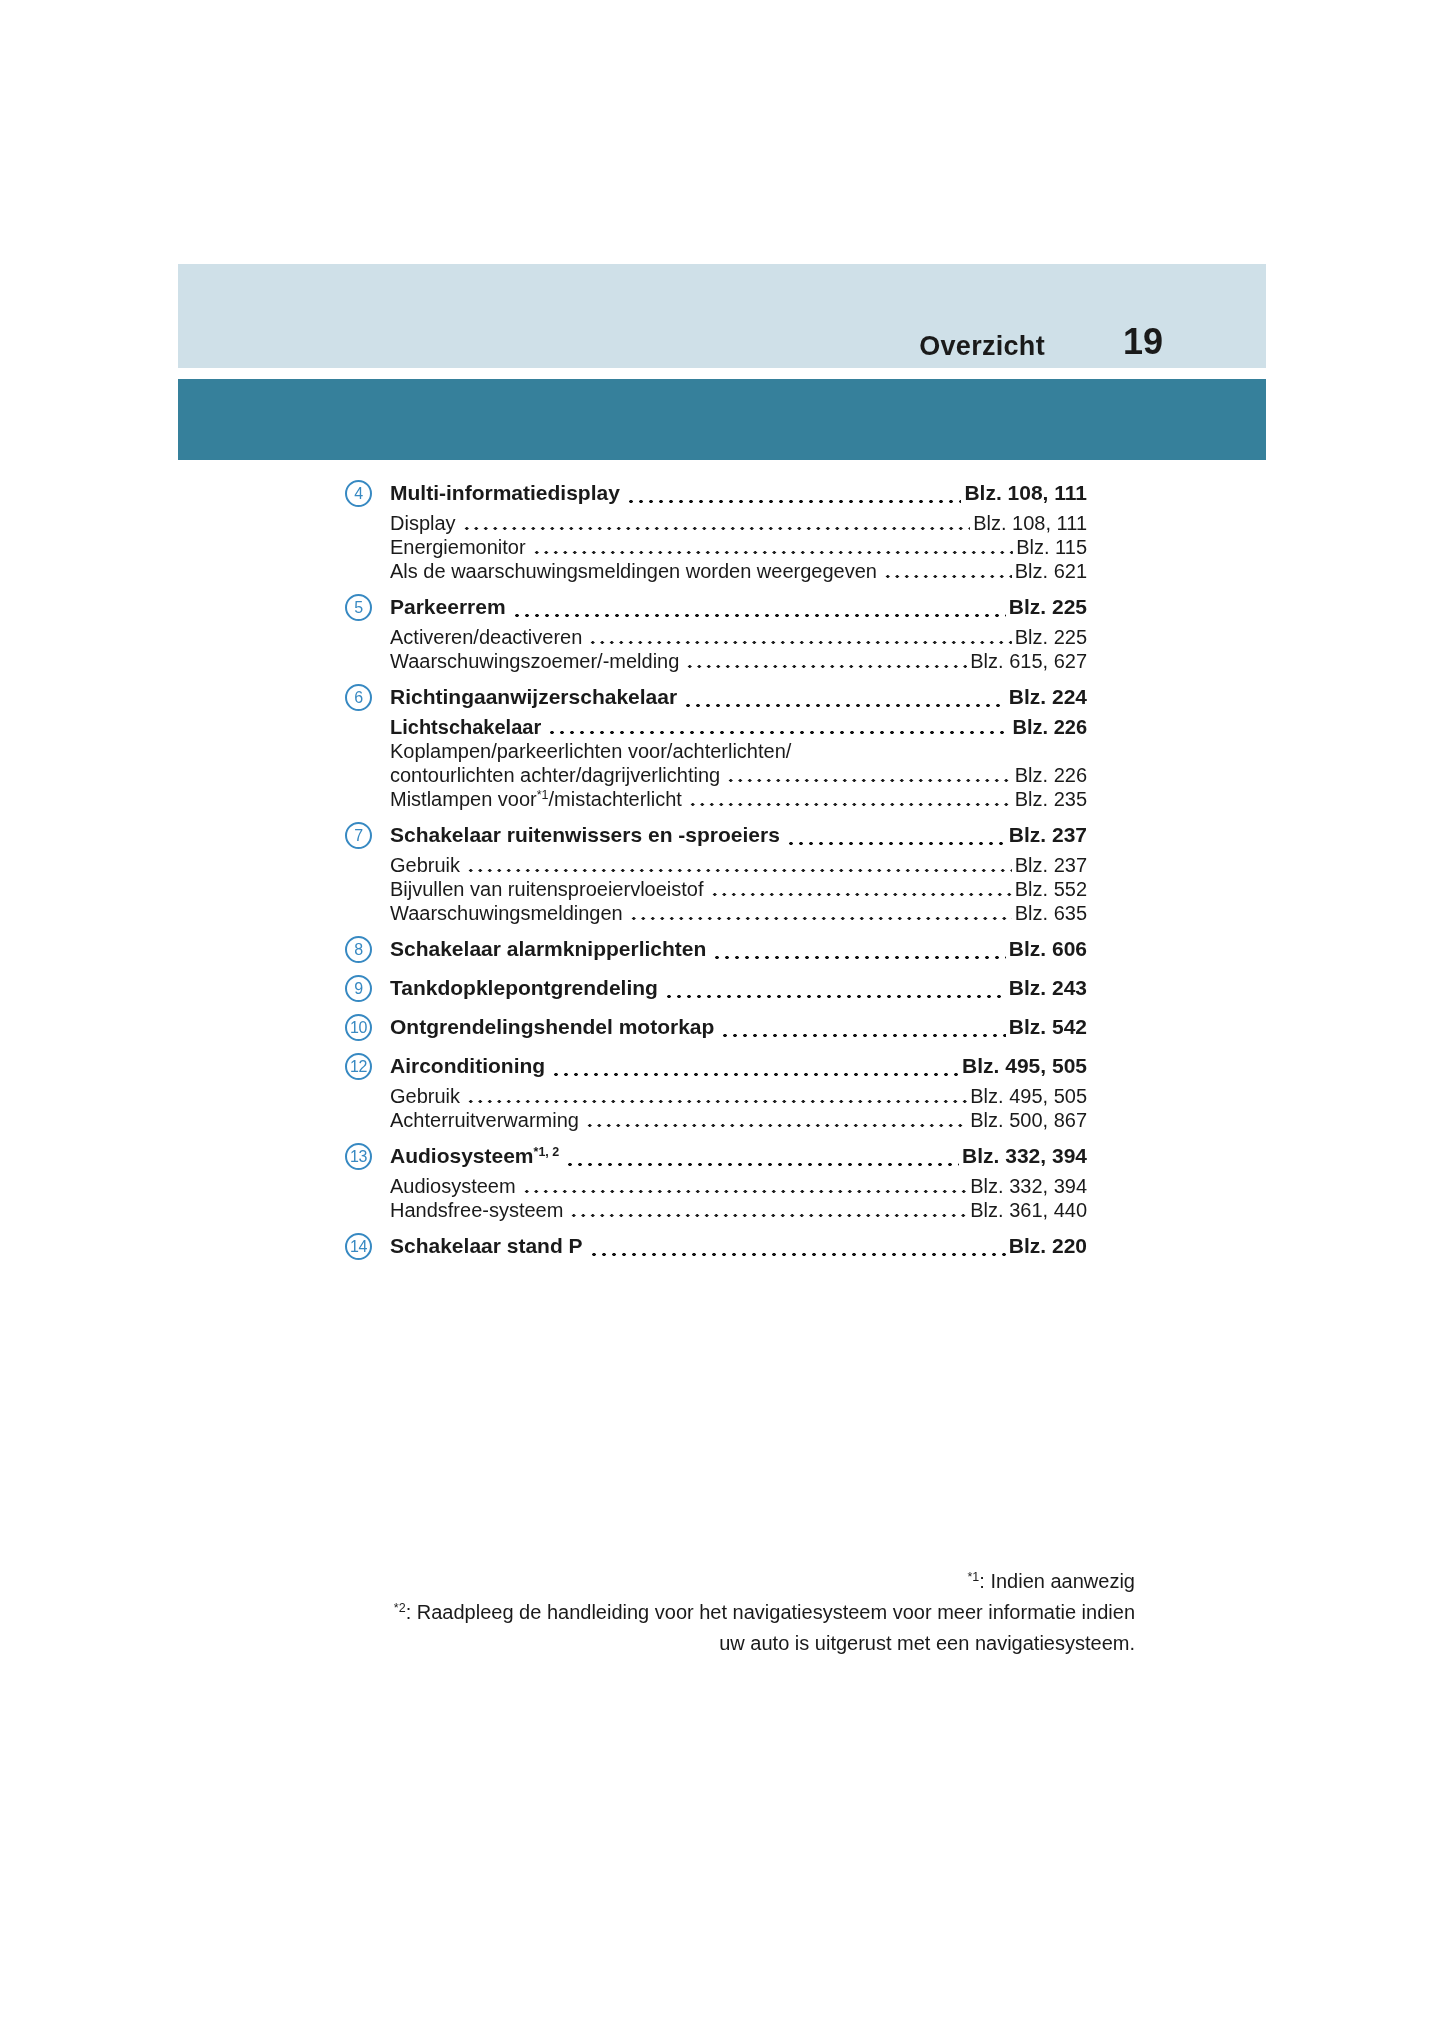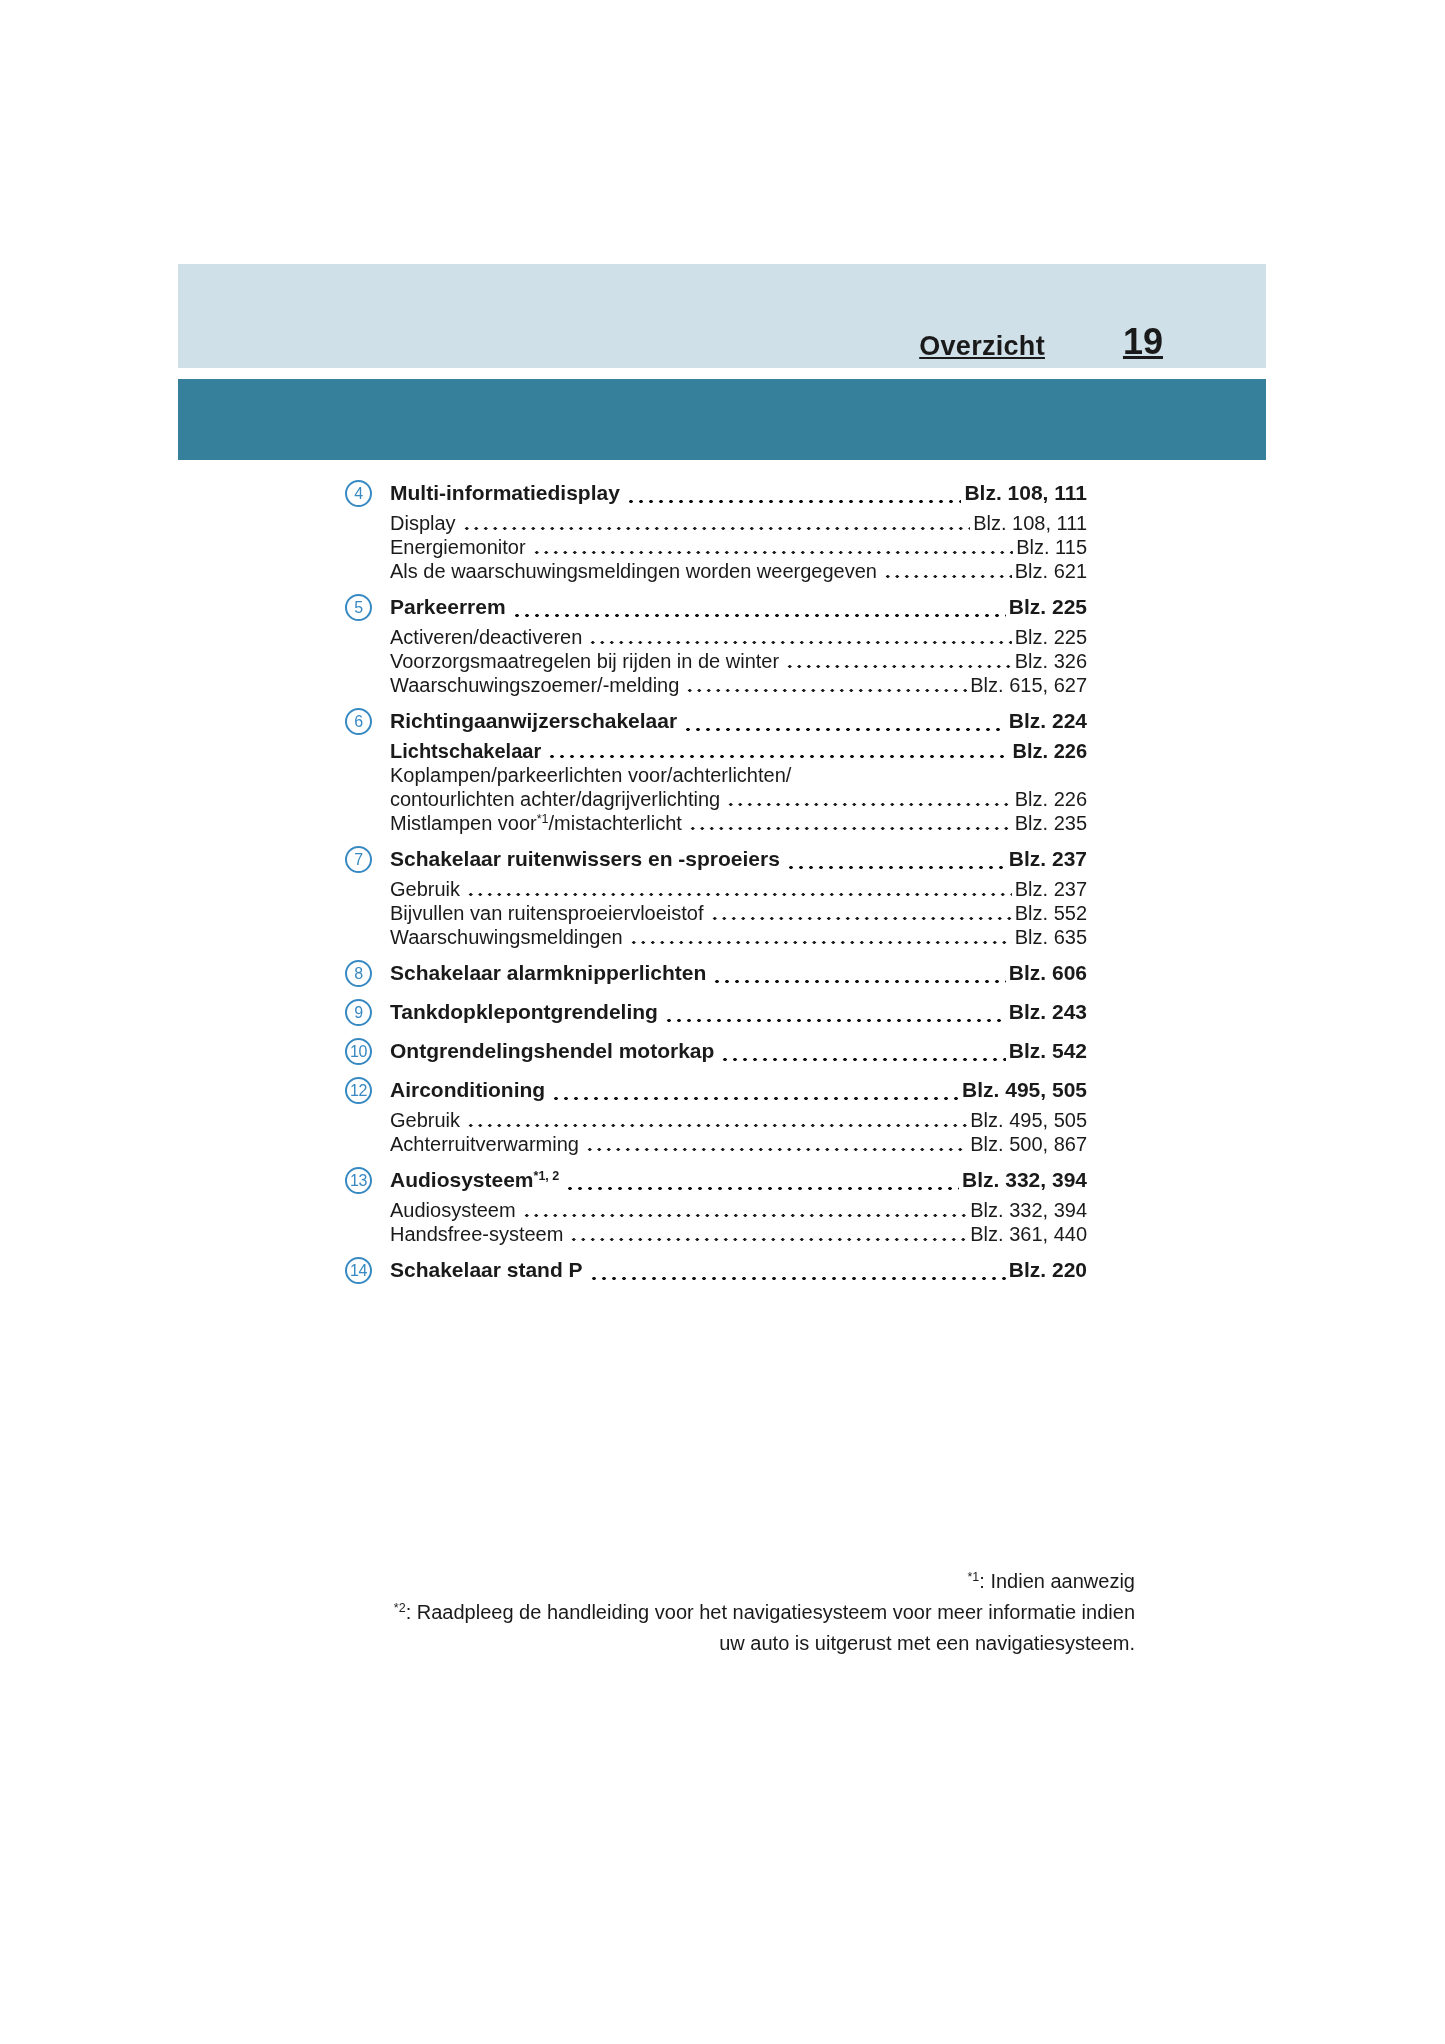--- a/index.html
+++ b/index.html
@@ -7,21 +7,21 @@
     width:1445px;height:2044px;position:relative;background:#ffffff;
     font-family:"Liberation Sans", sans-serif;
     color:var(--text,#1a1a1a);
     -webkit-font-smoothing:antialiased;
   }
   
   .band-light{
     position:absolute;left:178px;top:264px;width:1088px;height:104px;
     background:var(--header-band,#cfe0e8);
     display:flex;align-items:flex-end;justify-content:flex-end;
-    box-sizing:border-box;padding:0 103px 8px 0;gap:78px;text-decoration:underline;
+    box-sizing:border-box;padding:0 103px 8px 0;gap:78px;
   }
   .section-title{font-weight:700;font-size:27px;line-height:1;letter-spacing:.3px;}
   .page-number{font-weight:700;font-size:36px;line-height:1;}
   .band-teal{
     position:absolute;left:178px;top:379px;width:1088px;height:81px;
     background:var(--accent-band,#36809b);
   }
   
   .toc{position:absolute;left:390px;top:478px;width:697px;}
   .row{display:flex;}
@@ -93,25 +93,20 @@
     <span class="lbl">Parkeerrem</span>
     <span class="dots"></span>
     <span class="page">Blz. 225</span>
   </div>
   <div class="row sub">
     <span class="lbl">Activeren/deactiveren</span>
     <span class="dots"></span>
     <span class="page">Blz. 225</span>
   </div>
   <div class="row sub">
-    <span class="lbl">Voorzorgsmaatregelen bij rijden in de winter</span>
-    <span class="dots"></span>
-    <span class="page">Blz. 326</span>
-  </div>
-  <div class="row sub">
     <span class="lbl">Waarschuwingszoemer/-melding</span>
     <span class="dots"></span>
     <span class="page">Blz. 615, 627</span>
   </div>
 
   <div class="row h">
     <span class="num">6</span>
     <span class="lbl">Richtingaanwijzerschakelaar</span>
     <span class="dots"></span>
     <span class="page">Blz. 224</span>

